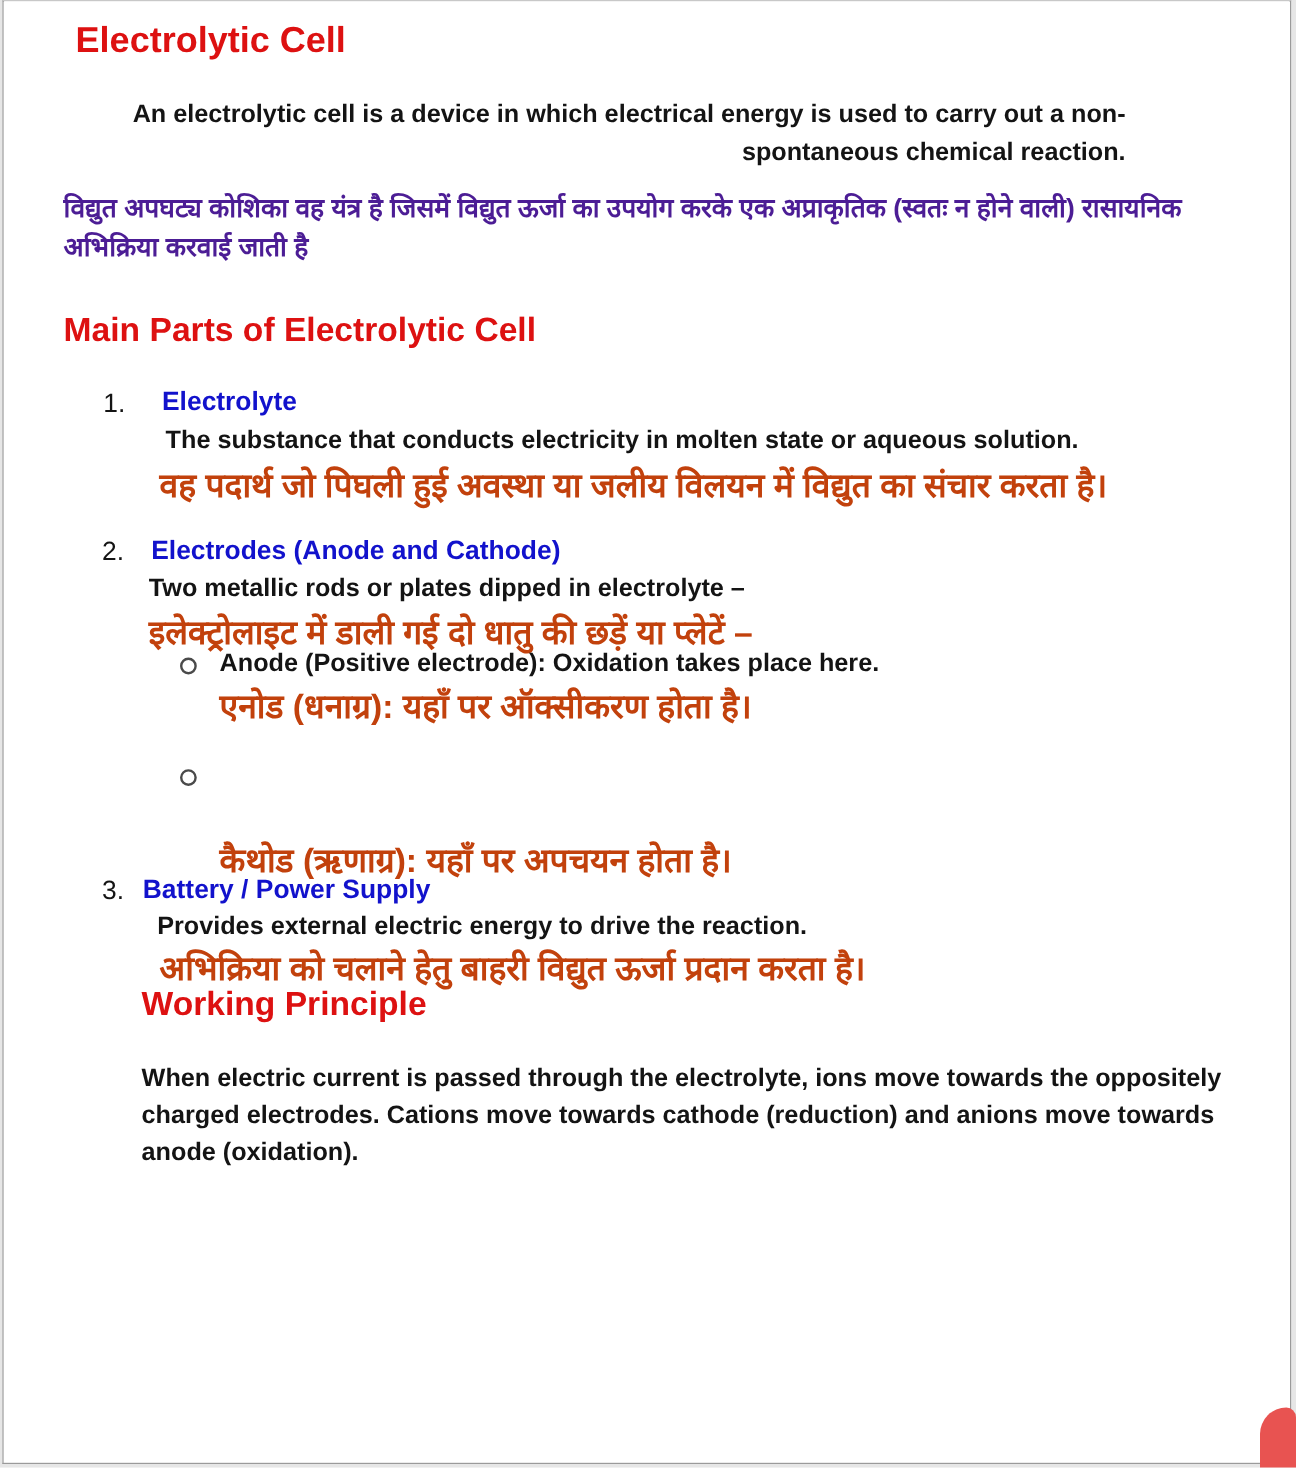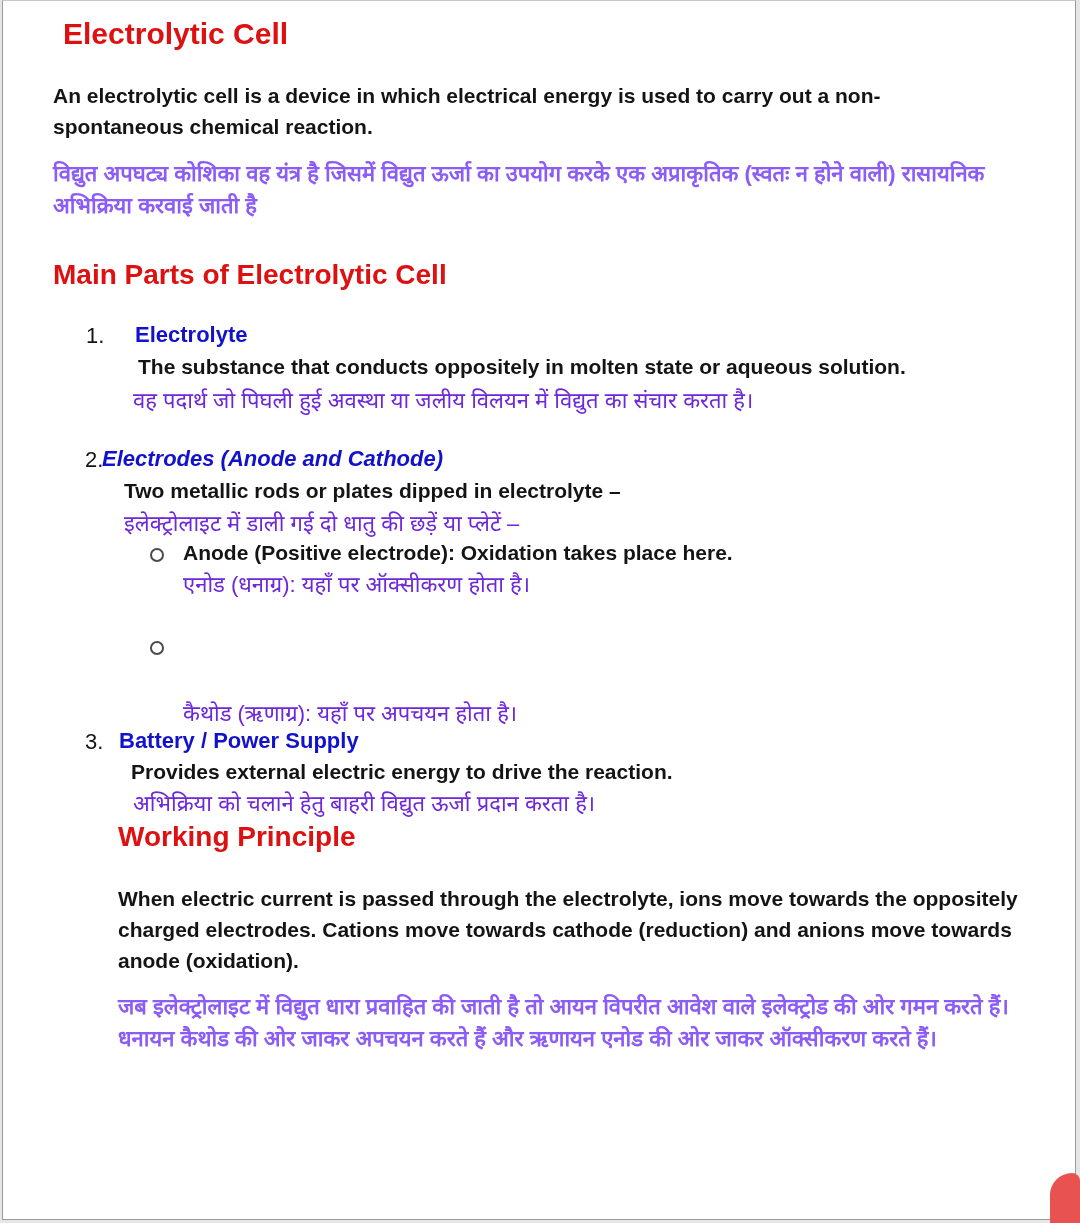--- a/index.html
+++ b/index.html
@@ -21,82 +21,81 @@
   .h1{
     font-size:30px;font-weight:bold;color:#dd1111;white-space:nowrap;
   }
   .h2{
     font-size:28px;font-weight:bold;color:#dd1111;white-space:nowrap;
   }
   .body-en{
     font-size:21px;font-weight:bold;color:#141414;line-height:31px;
   }
   .body-hi{
-    font-size:22px;font-weight:bold;color:#8b5cf6;line-height:32px;
+    font-size:22px;font-weight:bold;color:#4c1d95;line-height:32px;
   }
   .item-num{
     font-size:22px;font-weight:normal;color:#141414;
   }
   .item-title{
     font-size:22px;font-weight:bold;color:#1212cc;white-space:nowrap;
   }
   .line-en{
     font-size:21px;font-weight:bold;color:#141414;white-space:nowrap;
   }
   .line-hi{
-    font-size:22px;font-weight:normal;color:#6d28d9;white-space:nowrap;
+    font-size:28px;font-weight:bold;color:#c2410c;white-space:nowrap;
   }
   .bullet-circle{
     width:10px;height:10px;border:2.5px solid #4a4a4a;border-radius:50%;
     background:transparent;
   }
   .corner-shape{
     position:absolute;right:-5px;bottom:-4px;
     width:30px;height:50px;
     background:#e85351;
     border-radius:22px 8px 0 0;
     z-index:5;
   }
 </style>
 </head>
 <body>
 
 <div class="page">
 
   <div class="abs h1" style="left:60px;top:16px;">Electrolytic Cell</div>
 
-  <div class="abs body-en" style="left:50px;top:79px;width:885px;">An electrolytic cell is a device in which electrical energy is used to carry out a non-spontaneous chemical reaction.</div>
+  <div class="abs body-en" style="left:50px;top:79px;width:885px;text-align:right;">An electrolytic cell is a device in which electrical energy is used to carry out a non-spontaneous chemical reaction.</div>
 
   <div class="abs body-hi" lang="hi" style="left:50px;top:157px;width:995px;">विद्युत अपघट्य कोशिका वह यंत्र है जिसमें विद्युत ऊर्जा का उपयोग करके एक अप्राकृतिक (स्वतः न होने वाली) रासायनिक अभिक्रिया करवाई जाती है</div>
 
   <div class="abs h2" style="left:50px;top:258px;">Main Parts of Electrolytic Cell</div>
 
   <div class="abs item-num" style="left:83px;top:322px;">1.</div>
   <div class="abs item-title" style="left:132px;top:321px;">Electrolyte</div>
-  <div class="abs line-en" style="left:135px;top:354px;">The substance that conducts oppositely in molten state or aqueous solution.</div>
+  <div class="abs line-en" style="left:135px;top:354px;">The substance that conducts electricity in molten state or aqueous solution.</div>
   <div class="abs line-hi" lang="hi" style="left:130px;top:383px;">वह पदार्थ जो पिघली हुई अवस्था या जलीय विलयन में विद्युत का संचार करता है।</div>
 
   <div class="abs item-num" style="left:82px;top:446px;">2.</div>
-  <div class="abs item-title" style="left:99px;top:445px;font-style:italic;">Electrodes (Anode and Cathode)</div>
+  <div class="abs item-title" style="left:123px;top:445px;">Electrodes (Anode and Cathode)</div>
   <div class="abs line-en" style="left:121px;top:478px;">Two metallic rods or plates dipped in electrolyte –</div>
   <div class="abs line-hi" lang="hi" style="left:121px;top:506px;">इलेक्ट्रोलाइट में डाली गई दो धातु की छड़ें या प्लेटें –</div>
 
   <div class="abs bullet-circle" style="left:147px;top:547px;"></div>
   <div class="abs line-en" style="left:180px;top:540px;">Anode (Positive electrode): Oxidation takes place here.</div>
   <div class="abs line-hi" lang="hi" style="left:180px;top:567px;">एनोड (धनाग्र): यहाँ पर ऑक्सीकरण होता है।</div>
 
   <div class="abs bullet-circle" style="left:147px;top:640px;"></div>
   <div class="abs line-hi" lang="hi" style="left:180px;top:660px;margin-top:36px;">कैथोड (ऋणाग्र): यहाँ पर अपचयन होता है।</div>
 
   <div class="abs item-num" style="left:82px;top:728px;">3.</div>
   <div class="abs item-title" style="left:116px;top:727px;">Battery / Power Supply</div>
   <div class="abs line-en" style="left:128px;top:759px;">Provides external electric energy to drive the reaction.</div>
   <div class="abs line-hi" lang="hi" style="left:130px;top:786px;">अभिक्रिया को चलाने हेतु बाहरी विद्युत ऊर्जा प्रदान करता है।</div>
 
   <div class="abs h2" style="left:115px;top:820px;">Working Principle</div>
 
   <div class="abs body-en" style="left:115px;top:882px;width:900px;">When electric current is passed through the electrolyte, ions move towards the oppositely charged electrodes. Cations move towards cathode (reduction) and anions move towards anode (oxidation).</div>
 
-  <div class="abs body-hi" lang="hi" style="left:115px;top:990px;width:930px;">जब इलेक्ट्रोलाइट में विद्युत धारा प्रवाहित की जाती है तो आयन विपरीत आवेश वाले इलेक्ट्रोड की ओर गमन करते हैं। धनायन कैथोड की ओर जाकर अपचयन करते हैं और ऋणायन एनोड की ओर जाकर ऑक्सीकरण करते हैं।</div>
 
   <div class="corner-shape"></div>
 
 </div>
 
 </body></html>

